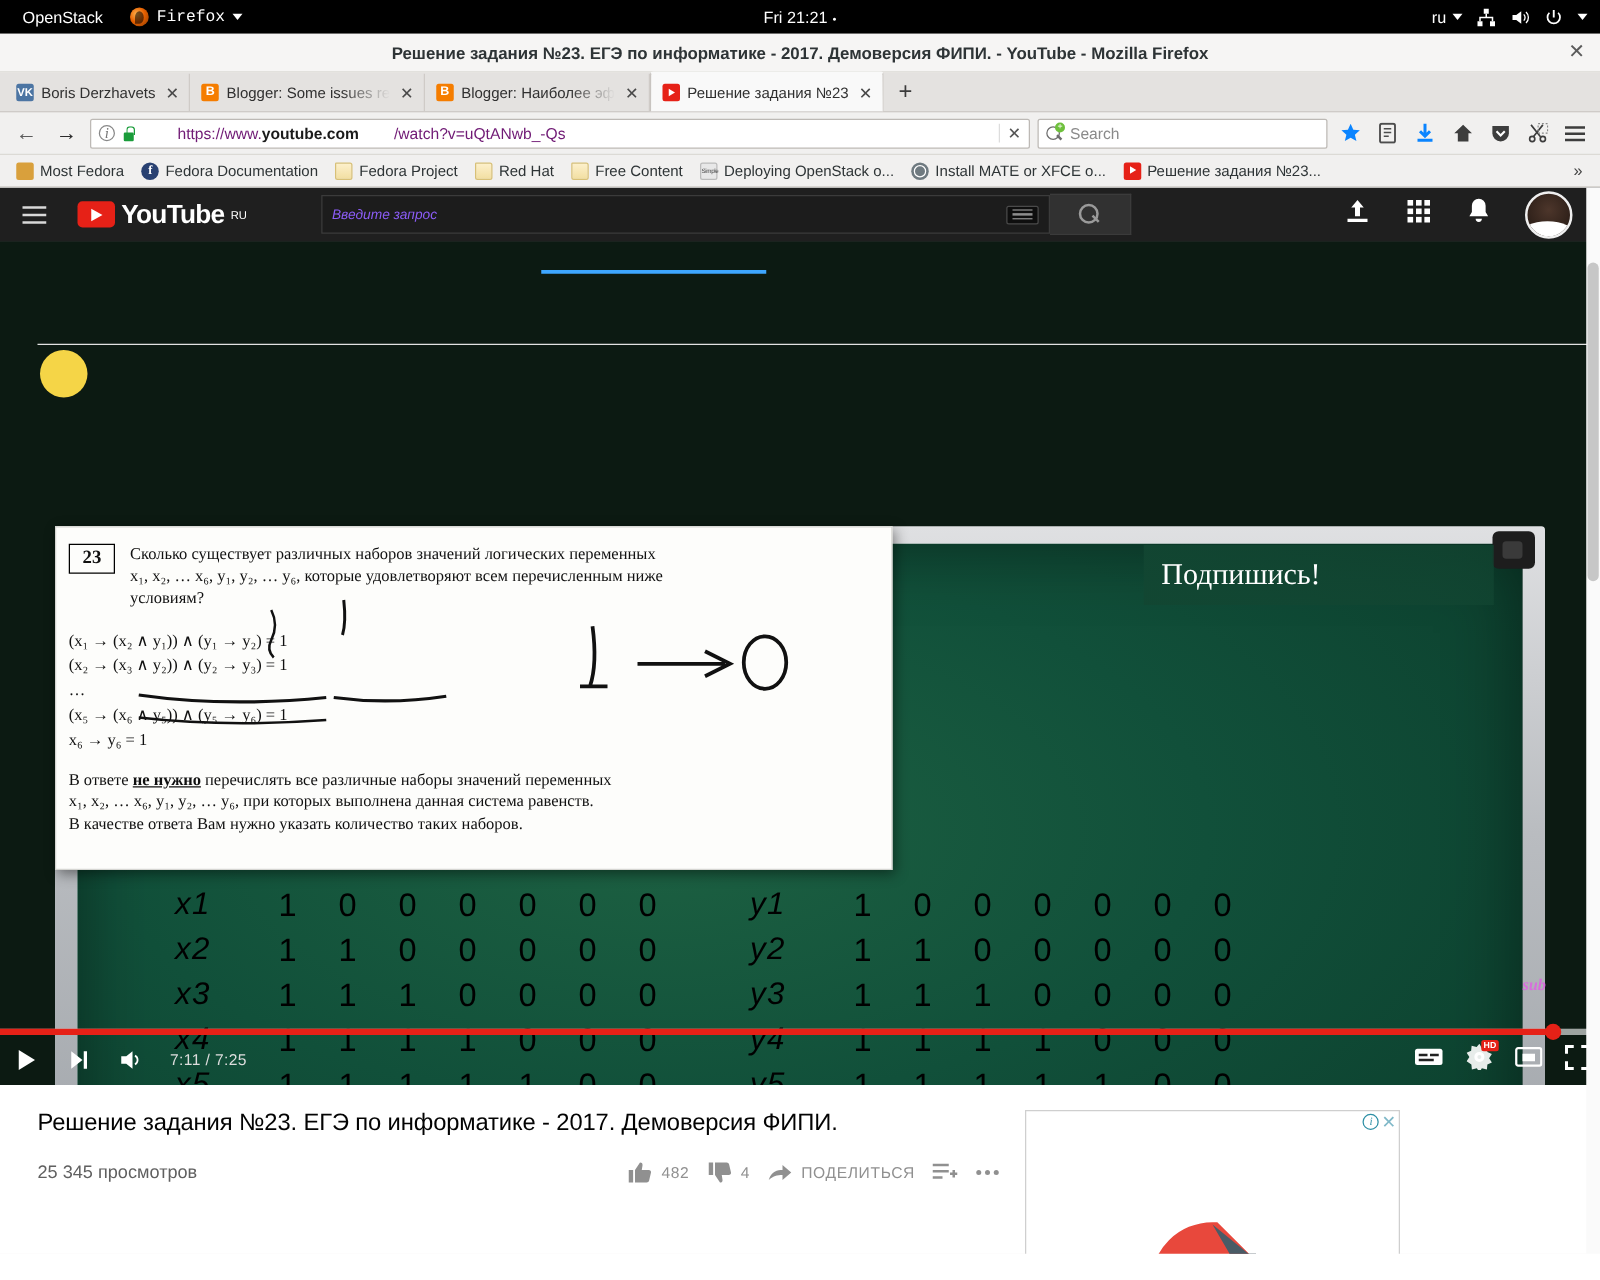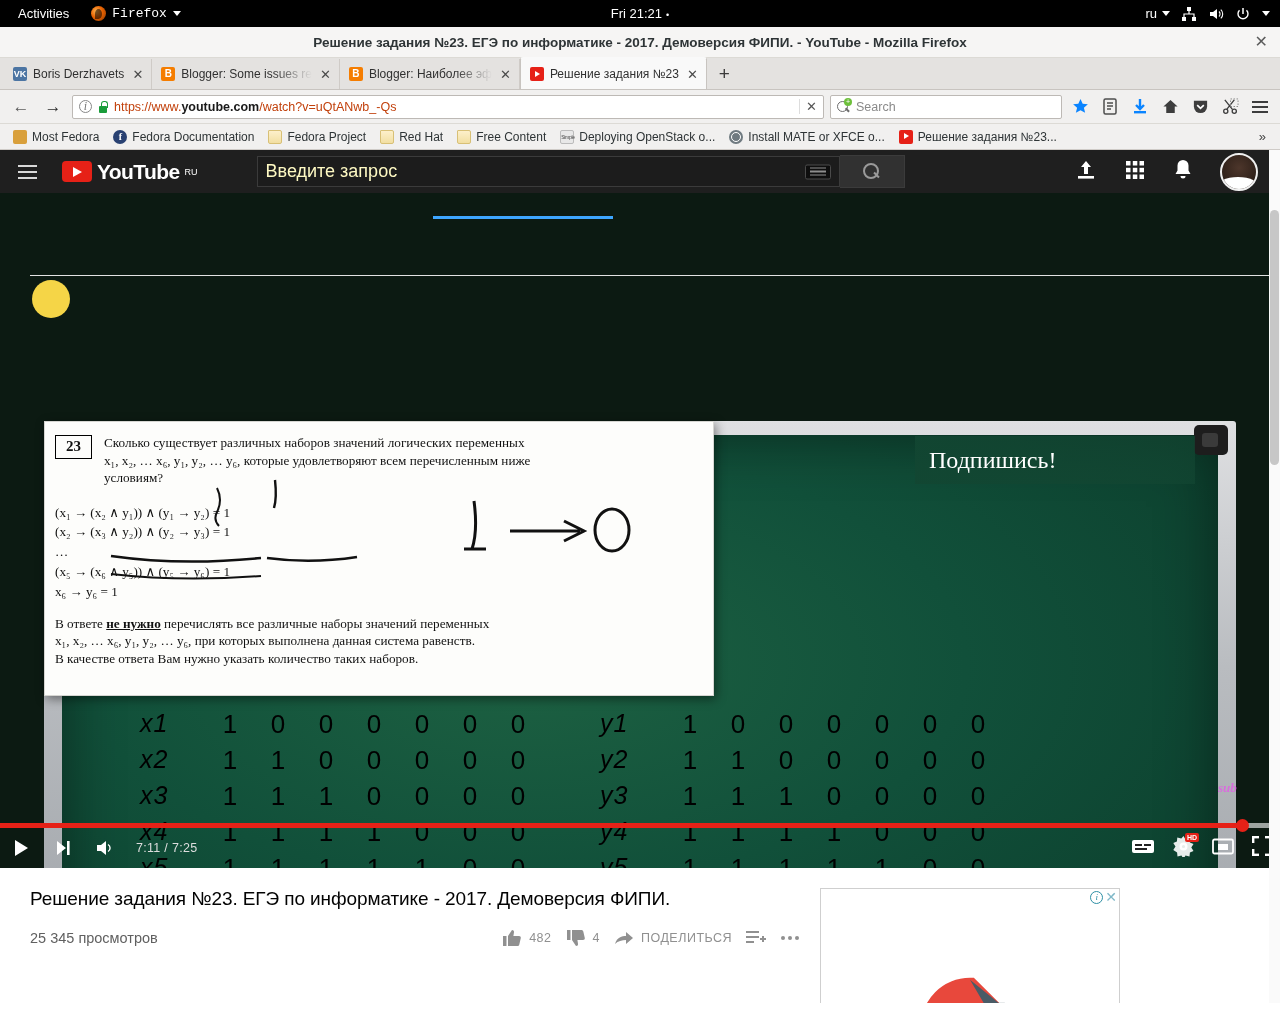--- a/index.html
+++ b/index.html
@@ -97,21 +97,21 @@
     font-size:12.5px; color:#5c5c5c;
   }
   .urlbar .infoi { color:#777; font-size:12px; border:1px solid #888; border-radius:50%; width:13px;height:13px;line-height:11px;text-align:center;font-style:italic;font-family:"Liberation Serif",serif;}
   .lock {
     width:10px;height:12px;position:relative;display:inline-block;
   }
   .lock::before{content:"";position:absolute;left:1px;bottom:0;width:8px;height:7px;background:#1a9c3a;border-radius:1px;}
   .lock::after{content:"";position:absolute;left:2.5px;top:0;width:5px;height:6px;border:1.6px solid #1a9c3a;border-bottom:none;border-radius:3px 3px 0 0;}
   .urltext { flex:1; white-space:nowrap; overflow:hidden; }
   .urltext b { color:#1a1a1a; font-weight:bold;}
-  .urltext .dim { color:#c2410c;}
+  .urltext .dim { color:#701a75;margin-left:28px;}
   .urlclear { color:#555; font-size:13px; padding-left:6px; border-left:1px solid #ddd;}
   .searchbar {
     width:232px; height:24px; background:#fff; border:1px solid #bdb9b5;
     border-radius:2px; display:flex; align-items:center; gap:5px; padding:0 6px;
     font-size:12.5px; color:#8a8a8a;
   }
   .srch-glyph { width:14px;height:14px;position:relative;display:inline-block;}
   .srch-glyph::before{content:"";position:absolute;left:0;top:1px;width:9px;height:9px;border:1.6px solid #6d6d6d;border-radius:50%;}
   .srch-glyph::after{content:"";position:absolute;left:8px;top:9px;width:5px;height:1.6px;background:#6d6d6d;transform:rotate(45deg);}
   .srch-plus{position:absolute;right:-1px;top:-2px;width:8px;height:8px;border-radius:50%;background:#6ec03c;color:#fff;font-size:7px;line-height:8px;text-align:center;}
@@ -144,22 +144,23 @@
   .yt-logo { display:flex; align-items:center; gap:5px; }
   .yt-play {
     width:30px;height:21px;background:#e62117;border-radius:4px;position:relative;
   }
   .yt-play::after{content:"";position:absolute;left:11px;top:5.5px;border-left:9px solid #fff;border-top:5px solid transparent;border-bottom:5px solid transparent;}
   .yt-word { color:#fff; font-size:21px; font-weight:bold; letter-spacing:-.6px;}
   .yt-ru { color:#fff; font-size:9px; vertical-align:super; font-weight:400;}
   .yt-searchwrap { margin-left:59px; display:flex; align-items:center;}
   .yt-searchbox {
     width:583px;height:31px;background:#1c1c1c;border:1px solid #3b3b3b;
-    display:flex;align-items:center;padding:0 8px;color:#fef9c3;font-size:18px;
+    display:flex;align-items:center;padding:0 8px;color:#8b5cf6;font-size:11px;
     position:relative;
+    font-style:italic;
   }
   .yt-kbd {
     position:absolute;right:8px;top:50%;transform:translateY(-50%);
     width:26px;height:15px;background:#0e0e0e;border:1px solid #4a4a4a;border-radius:2px;
     display:flex;flex-direction:column;justify-content:center;align-items:center;gap:2px;
   }
   .yt-kbd i{display:block;width:16px;height:1.5px;background:#8d8d8d;}
   .yt-searchbtn {
     width:65px;height:33px;background:#313131;border:1px solid #3b3b3b;border-left:none;
     display:flex;align-items:center;justify-content:center;
@@ -261,21 +262,21 @@
   .comment-avatar { position:absolute; left:32px; bottom:0; width:38px;height:38px;border-radius:50%;
     background:#f5d547; }
   
   .page-scrollbar { position:absolute; right:0; top:0; width:11px; height:853px; background:#fafafa;}
   .page-thumb { position:absolute; right:1px; top:60px; width:9px; height:255px; background:#c7c7c7; border-radius:5px;}
 </style>
 </head>
 <body>
 
 <div class="gnome-bar">
-  <div class="gnome-activities">Activities</div>
+  <div class="gnome-activities">OpenStack</div>
   <div class="gnome-app">
     <span class="ff-mini"></span>
     <span>Firefox</span>
     <span class="caret-dn"></span>
   </div>
   <div class="gnome-clock">
     <span>Fri 21:21</span><span class="dot">•</span>
   </div>
   <div class="gnome-right">
     <span class="lang">

